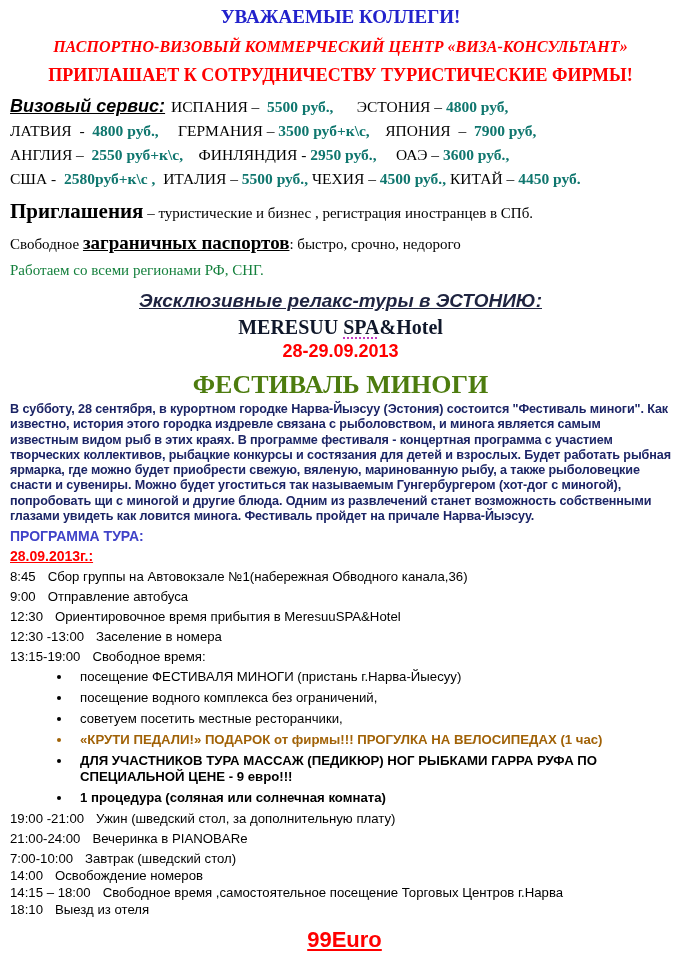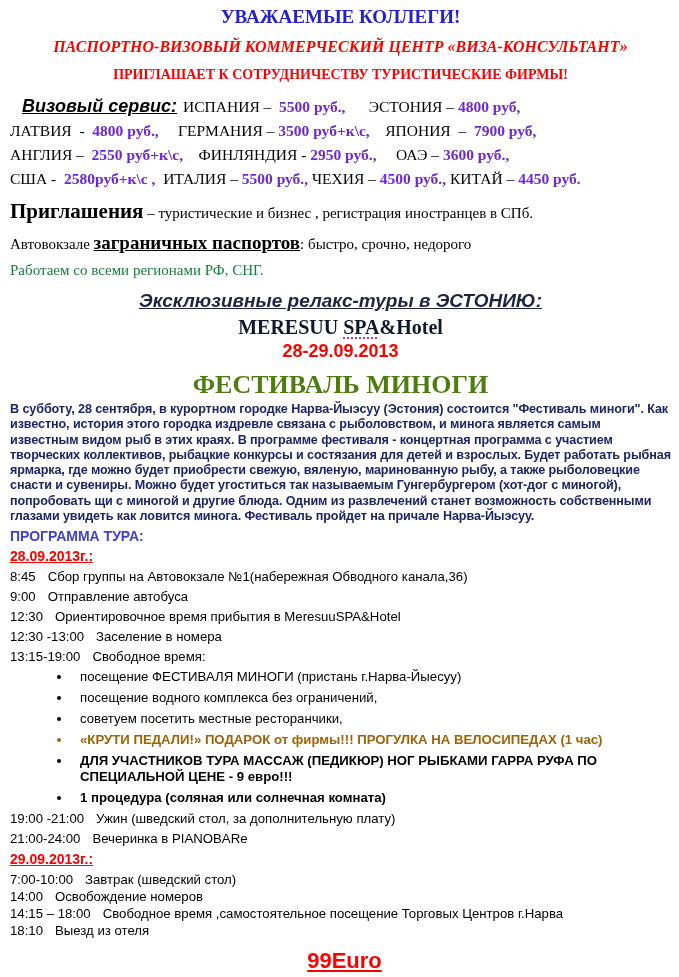--- a/index.html
+++ b/index.html
@@ -3,26 +3,26 @@
 <meta charset="utf-8">
 <style>
   html,body{margin:0;padding:0;background:#ffffff;}
   body{width:679px;height:977px;overflow:hidden;font-family:"Liberation Sans",sans-serif;color:#000;}
   .page{padding:6px 8px 0 10px;}
   .center{text-align:center;}
 
   
   .greeting{font-family:"Liberation Serif",serif;font-weight:bold;font-size:19px;line-height:22px;color:#2222CC;margin:0 0 9px 0;}
   .center-name{font-family:"Liberation Serif",serif;font-weight:bold;font-style:italic;font-size:16px;line-height:20px;color:#FF0000;margin:0 0 9px 0;}
-  .invitation{font-family:"Liberation Serif",serif;font-weight:bold;font-size:14px;line-height:18px;color:#FF0000;margin:0 0 10px 0;}
+  .invitation{font-family:"Liberation Serif",serif;font-weight:bold;font-size:18px;line-height:18px;color:#FF0000;margin:0 0 10px 0;}
 
   
   .visa-line{font-family:"Liberation Serif",serif;font-size:15.5px;line-height:24px;margin:0;white-space:pre-wrap;}
-  .visa-label{font-size:18px;font-weight:bold;font-style:italic;font-family:"Liberation Sans",sans-serif;text-decoration:underline;margin-right:6px;margin-left:12px;}
-  .price{color:#6d28d9;font-weight:bold;}
+  .visa-label{font-size:18px;font-weight:bold;font-style:italic;font-family:"Liberation Sans",sans-serif;text-decoration:underline;margin-right:6px;}
+  .price{color:#0f766e;font-weight:bold;}
   .visa-block{margin-bottom:8px;}
 
   .invit-line{font-family:"Liberation Serif",serif;font-size:15px;line-height:25px;margin:0 0 5px 0;}
   .invit-lead{font-size:21px;font-weight:bold;}
   .pass-line{font-family:"Liberation Serif",serif;font-size:15px;line-height:23px;margin:0 0 5px 0;}
   .pass-em{font-size:19px;font-weight:bold;text-decoration:underline;}
   .regions-line{font-family:"Liberation Serif",serif;font-size:15px;line-height:19px;color:#15803d;margin:0 0 10px 0;}
 
   
   .tour-heading{font-size:19px;line-height:22px;font-weight:bold;font-style:italic;color:#1F2440;text-decoration:underline;margin:0 0 4px 0;}
@@ -60,21 +60,21 @@
 
   <div class="visa-block">
     <p class="visa-line"><span class="visa-label">Визовый сервис:</span><span>ИСПАНИЯ –  </span><span class="price">5500 руб.,</span><span>      ЭСТОНИЯ – </span><span class="price">4800 руб,</span></p>
     <p class="visa-line"><span>ЛАТВИЯ  -  </span><span class="price">4800 руб.,</span><span>     ГЕРМАНИЯ – </span><span class="price">3500 руб+к\с,</span><span>    ЯПОНИЯ  –  </span><span class="price">7900 руб,</span></p>
     <p class="visa-line"><span>АНГЛИЯ –  </span><span class="price">2550 руб+к\с,</span><span>    ФИНЛЯНДИЯ - </span><span class="price">2950 руб.,</span><span>     ОАЭ – </span><span class="price">3600 руб.,</span></p>
     <p class="visa-line"><span>США -  </span><span class="price">2580руб+к\с ,</span><span>  ИТАЛИЯ – </span><span class="price">5500 руб.,</span><span> ЧЕХИЯ – </span><span class="price">4500 руб.,</span><span> КИТАЙ – </span><span class="price">4450 руб.</span></p>
   </div>
 
   <p class="invit-line"><span class="invit-lead">Приглашения</span><span> – туристические  и бизнес ,  регистрация иностранцев в СПб.</span></p>
 
-  <p class="pass-line"><span>Автовокзале </span><span class="pass-em">заграничных паспортов</span><span>: быстро,  срочно,  недорого</span></p>
+  <p class="pass-line"><span>Свободное </span><span class="pass-em">заграничных паспортов</span><span>: быстро,  срочно,  недорого</span></p>
 
   <p class="regions-line">Работаем со всеми регионами РФ, СНГ.</p>
 
   <div class="tour-heading center">Эксклюзивные  релакс-туры в ЭСТОНИЮ:</div>
   <div class="hotel-name center"><span>MERESUU </span><span class="spa-spell">SPA</span><span>&amp;Hotel</span></div>
   <div class="tour-dates center">28-29.09.2013</div>
   <div class="festival-title center">ФЕСТИВАЛЬ МИНОГИ</div>
 
   <p class="about">В субботу, 28 сентября, в курортном городке Нарва-Йыэсуу (Эстония) состоится "Фестиваль миноги". Как известно, история этого городка издревле связана с рыболовством, и минога является самым известным видом рыб в этих краях. В программе фестиваля - концертная программа с участием творческих коллективов, рыбацкие конкурсы и состязания для детей и взрослых. Будет работать рыбная ярмарка, где можно будет приобрести свежую, вяленую, маринованную рыбу, а также рыболовецкие снасти и сувениры. Можно будет угоститься так называемым Гунгербургером (хот-дог с миногой), попробовать щи с миногой и другие блюда. Одним из развлечений станет возможность собственными глазами увидеть как ловится минога. Фестиваль пройдет на причале Нарва-Йыэсуу.</p>
 
@@ -92,21 +92,20 @@
     <li>посещение водного комплекса без ограничений,</li>
     <li>советуем посетить местные ресторанчики,</li>
     <li class="b-red">«КРУТИ ПЕДАЛИ!» ПОДАРОК от фирмы!!! ПРОГУЛКА НА ВЕЛОСИПЕДАХ (1 час)</li>
     <li class="b-bold">ДЛЯ УЧАСТНИКОВ ТУРА МАССАЖ (ПЕДИКЮР) НОГ РЫБКАМИ ГАРРА РУФА ПО СПЕЦИАЛЬНОЙ ЦЕНЕ - 9 евро!!!</li>
     <li class="b-bold">1 процедура (соляная или солнечная  комната)</li>
   </ul>
 
   <p class="sched"><span class="time">19:00 -21:00</span><span>Ужин (шведский стол, за дополнительную плату)</span></p>
   <p class="sched"><span class="time">21:00-24:00</span><span>Вечеринка  в PIANOBARе</span></p>
 
-  <div class="date-heading">29.09.2013г.:</div>
 
   <p class="sched sched2"><span class="time">7:00-10:00</span><span>Завтрак (шведский стол)</span></p>
   <p class="sched sched2"><span class="time">14:00</span><span>Освобождение номеров</span></p>
   <p class="sched sched2"><span class="time">14:15 – 18:00</span><span>Свободное время ,самостоятельное посещение Торговых Центров г.Нарва</span></p>
   <p class="sched sched2"><span class="time">18:10</span><span>Выезд из отеля</span></p>
 
   <div class="footer">
     <p class="price-line"><span class="price-value">99Euro</span></p>
 
   </div>

